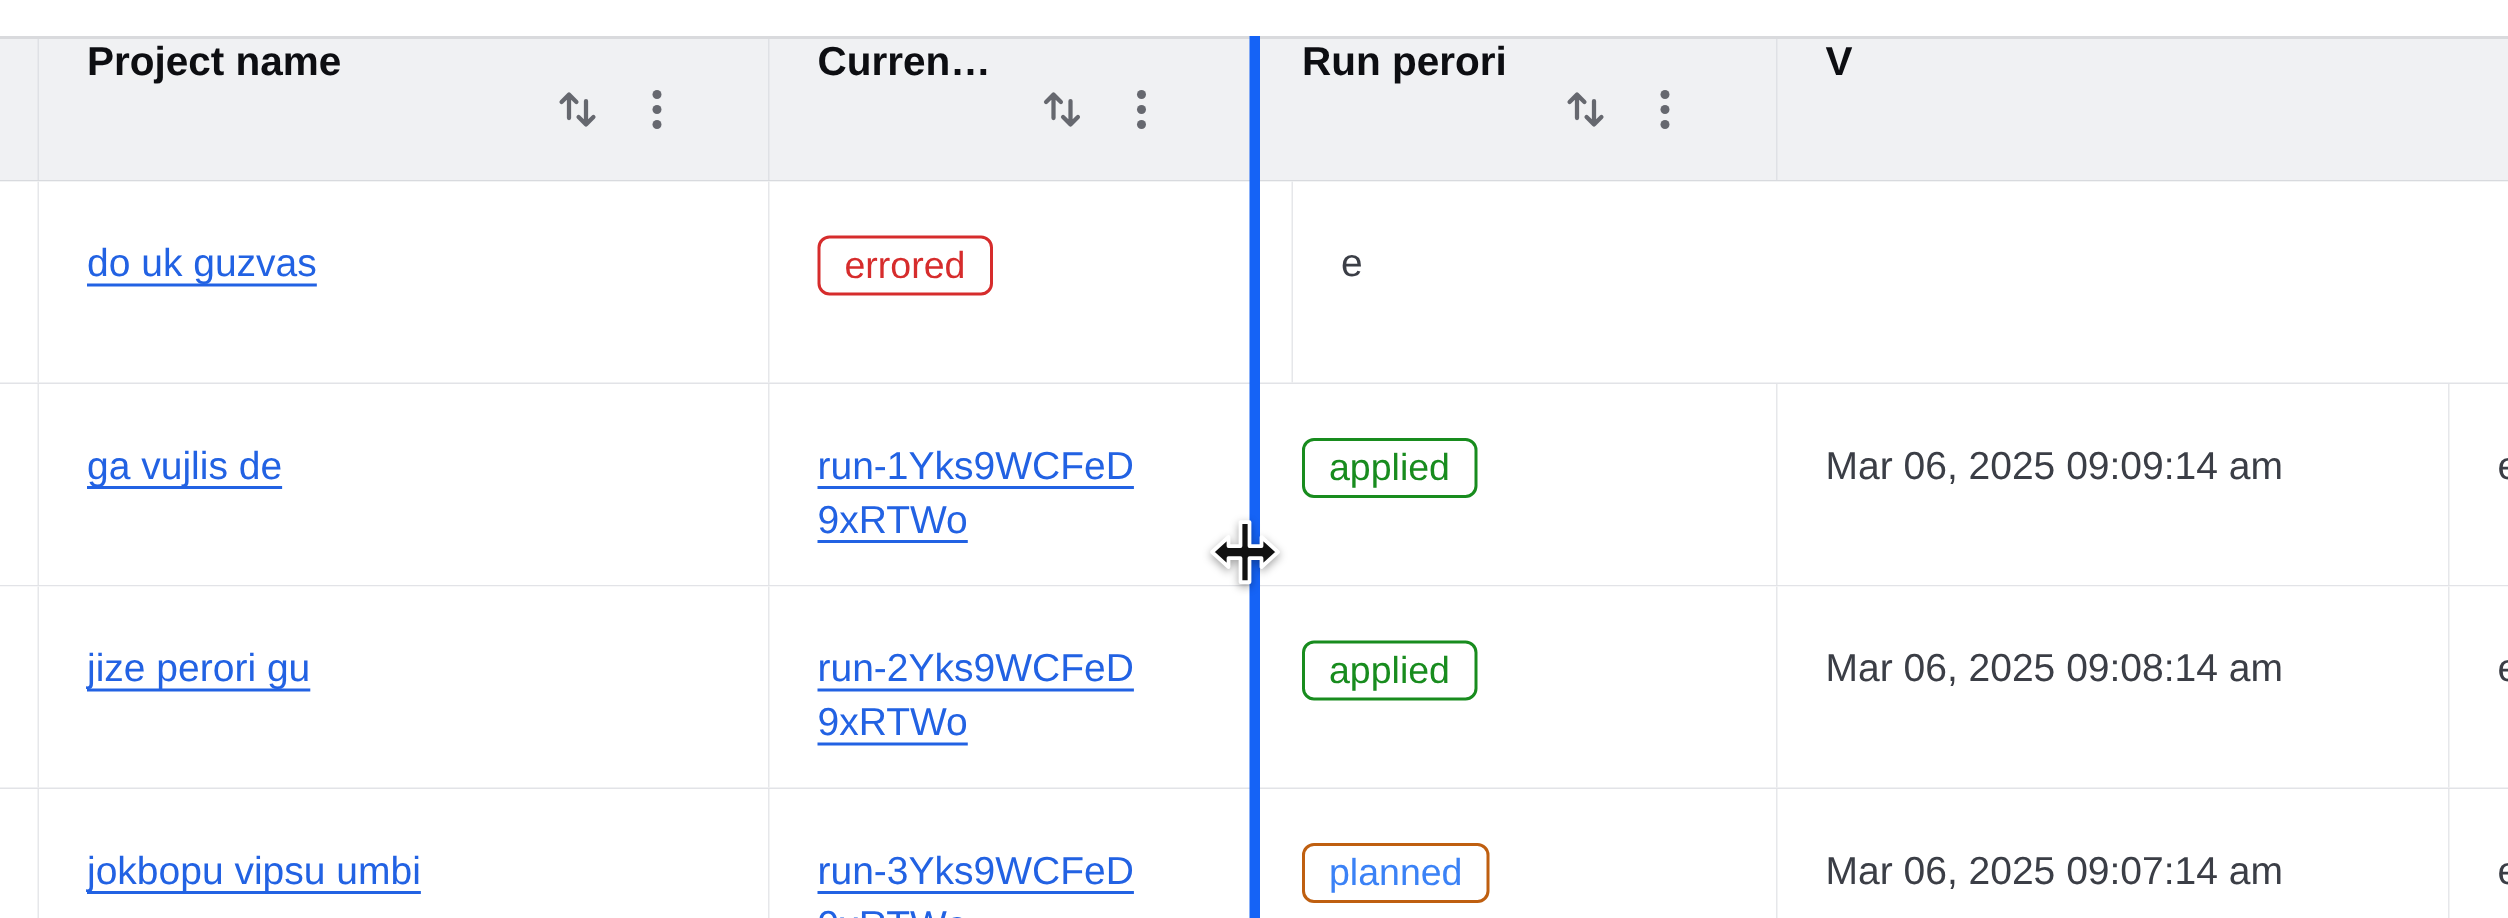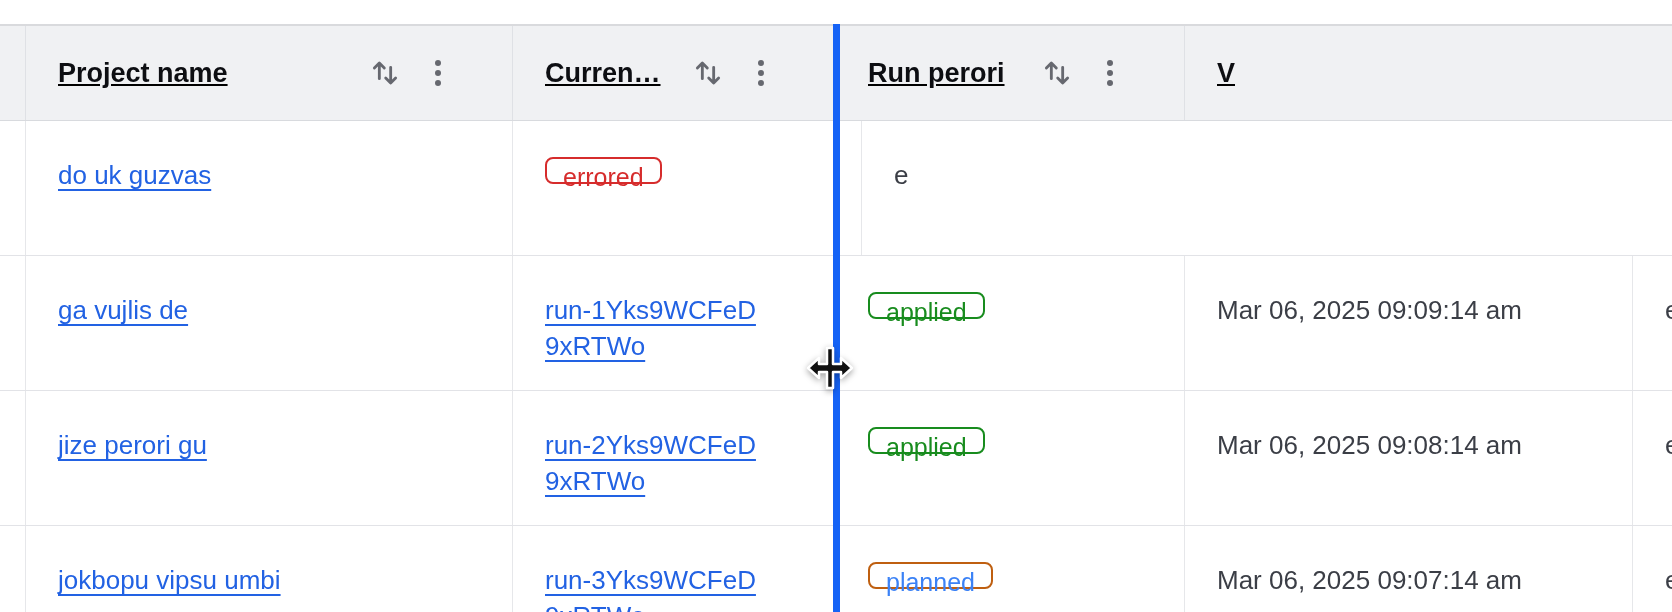--- a/index.html
+++ b/index.html
@@ -13,42 +13,42 @@
   .c-strip { width:26px;  }
   .c1 { width:487px; }
   .c2 { width:323px; }
   .c3 { width:349px; }
   .c4 { width:448px; }
   .c5 { width:267px; }
 
   
   .thead { display:flex; height:97px; background:#f0f1f3;
            border-top:2px solid #d9dadd; border-bottom:1px solid #d8dade; }
-  .th { display:flex; align-items:center; padding:0 68px 0 32px;
-        border-right:1px solid #dfe1e5; overflow:hidden; white-space:nowrap;text-decoration:underline; }
+  .th { display:flex; padding:0 68px 0 32px;
+        border-right:1px solid #dfe1e5; overflow:hidden; white-space:nowrap; }
   .th:last-child { border-right:none; }
   .th .label { font-size:27px; font-weight:700; color:#0d0e12; overflow:hidden;
                text-overflow:clip; }
   .th .spacer { flex:1; }
   .icon-btn { display:flex; align-items:center; justify-content:center;
               background:none; border:none; cursor:pointer; padding:0; }
   .sort-svg { margin-right:30px; }
 
   
   .tr { display:flex; height:135px; border-bottom:1px solid #e2e3e7; background:#fff; }
   .td { padding:36px 32px 0 32px; border-right:1px solid #e6e7ea; overflow:hidden;
         font-size:26px; line-height:36px; color:#3b3e46; vertical-align:top; }
   .td:last-child { border-right:none; }
   .td.c-strip, .th.c-strip { padding:0; }
 
   a.cell-link { color:#2262e3; text-decoration:underline; text-underline-offset:5px;
                 text-decoration-thickness:2px; }
   .run-link { display:inline-block; max-width:218px; word-break:break-all; }
 
-  .badge { display:inline-block; height:27px; line-height:36px; padding:0 16px;
+  .badge { display:inline-block; height:40px; line-height:36px; padding:0 16px;
            border:2px solid; border-radius:8px; font-size:25px; background:#fff; }
   .badge--errored { color:#d62c2c; border-color:#d62c2c; }
   .badge--applied { color:#188c1e; border-color:#188c1e; }
   .badge--planned { color:#3b82f6; border-color:#bf5f10; }
 
   
   .resize-line { position:absolute; left:833px; top:24px; width:7px; height:588px;
                  background:#1563f6; z-index:5; cursor:col-resize; }
   .cursor-icon { position:absolute; left:805px; top:346px; z-index:6; pointer-events:none;
                  filter:drop-shadow(0 2px 3px rgba(0,0,0,.35)); }

